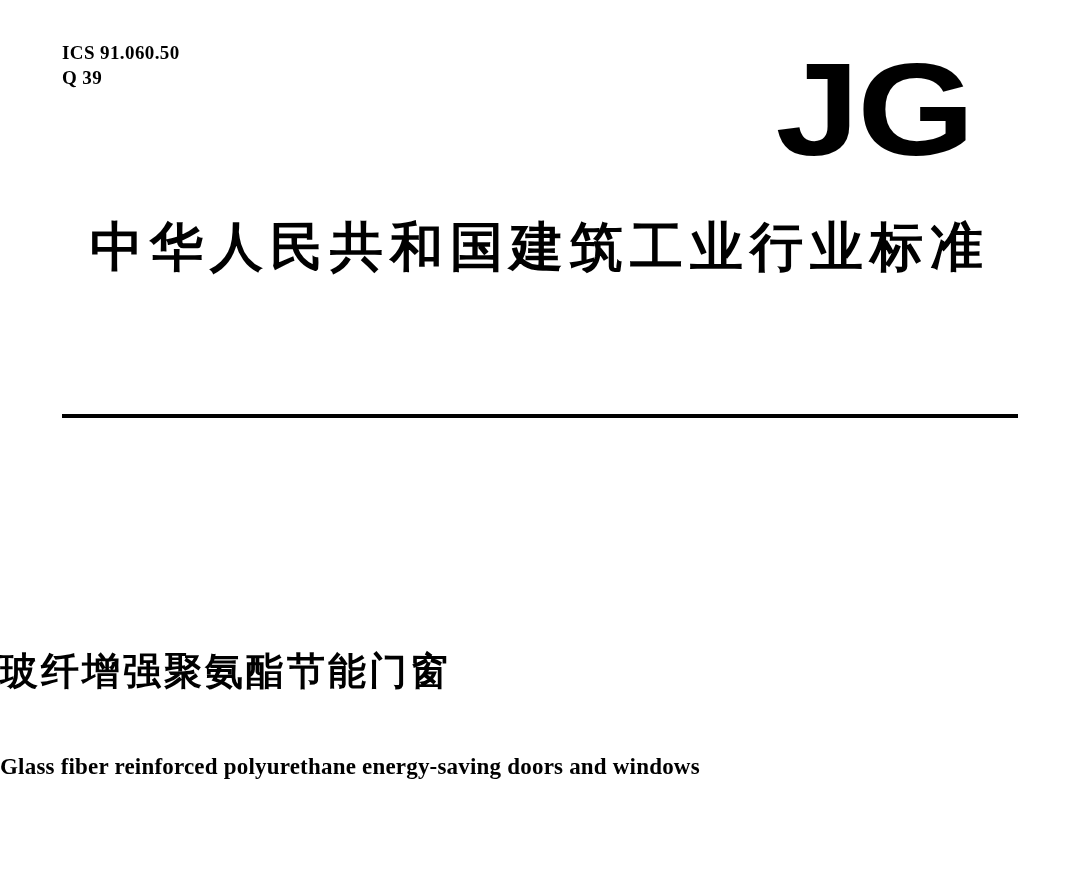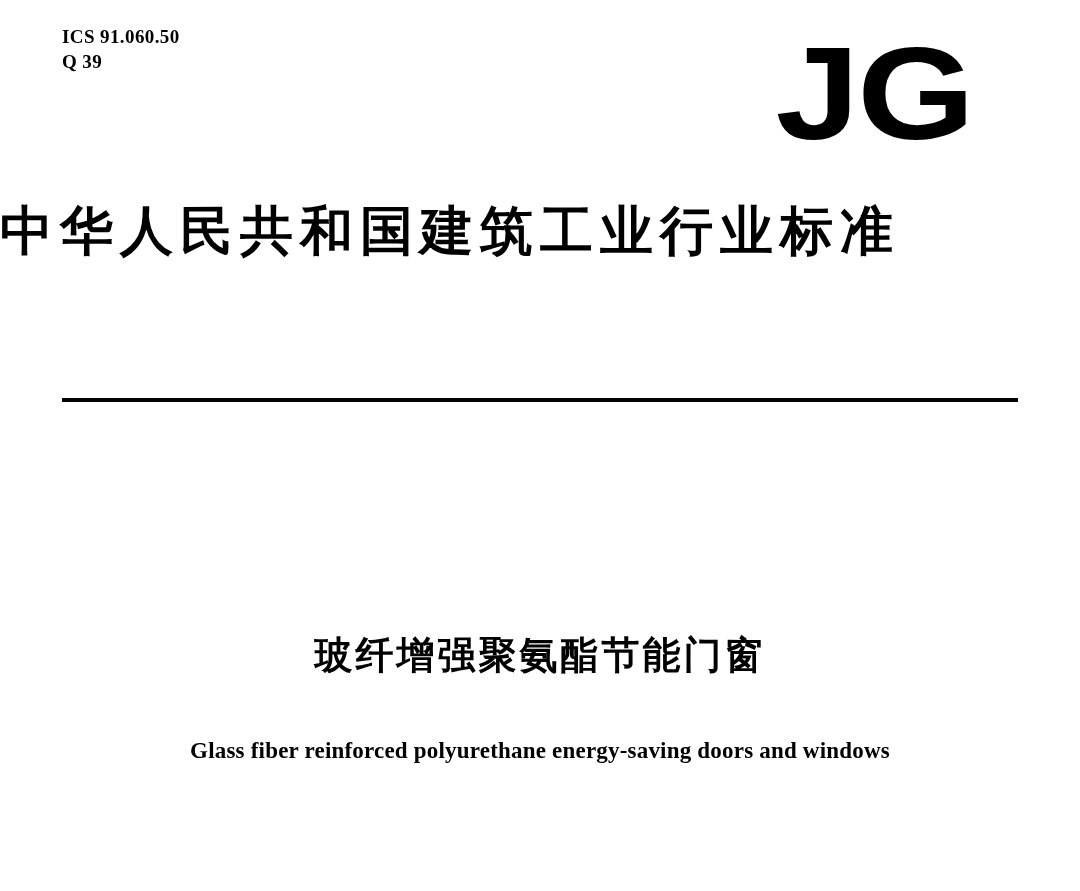--- a/index.html
+++ b/index.html
@@ -13,20 +13,21 @@
     position: relative;
     font-family: "Liberation Serif", serif;
     color: #000000;
     overflow: hidden;
   }
 
   .page {
     position: absolute;
     inset: 0;
     background: #ffffff;
+    margin-top: 16px;
   }
 
   
   .ics-block {
     position: absolute;
     left: 62px;
     top: 24px;
     line-height: 1.32;
   }
   .ics-line {
@@ -51,21 +52,21 @@
     transform: scaleX(1.22) scaleY(1.06);
     transform-origin: right top;
   }
 
   
   .std-title {
     position: absolute;
     left: 0;
     right: 0;
     top: 196px;
-    text-align: left;
+    text-align: center;
     font-family: "DejaVu Sans", sans-serif;
     font-size: 53px;
     font-weight: bold;
     letter-spacing: 7px;
     color: #000000;
     white-space: nowrap;
   }
 
   
   .std-number {
@@ -87,33 +88,33 @@
     height: 4px;
     background: #000000;
   }
 
   
   .doc-title-cn {
     position: absolute;
     left: 0;
     right: 0;
     top: 630px;
-    text-align: center;
+    text-align: left;
     font-family: "DejaVu Sans", sans-serif;
     font-size: 38px;
     font-weight: bold;
     letter-spacing: 3px;
     white-space: nowrap;
   }
   .doc-title-en {
     position: absolute;
     left: 0;
     right: 0;
     top: 738px;
-    text-align: center;
+    text-align: left;
     font-family: "Liberation Serif", serif;
     font-size: 23px;
     font-weight: bold;
     letter-spacing: 0.2px;
     white-space: nowrap;
   }
 </style>
 </head>
 <body>
 

